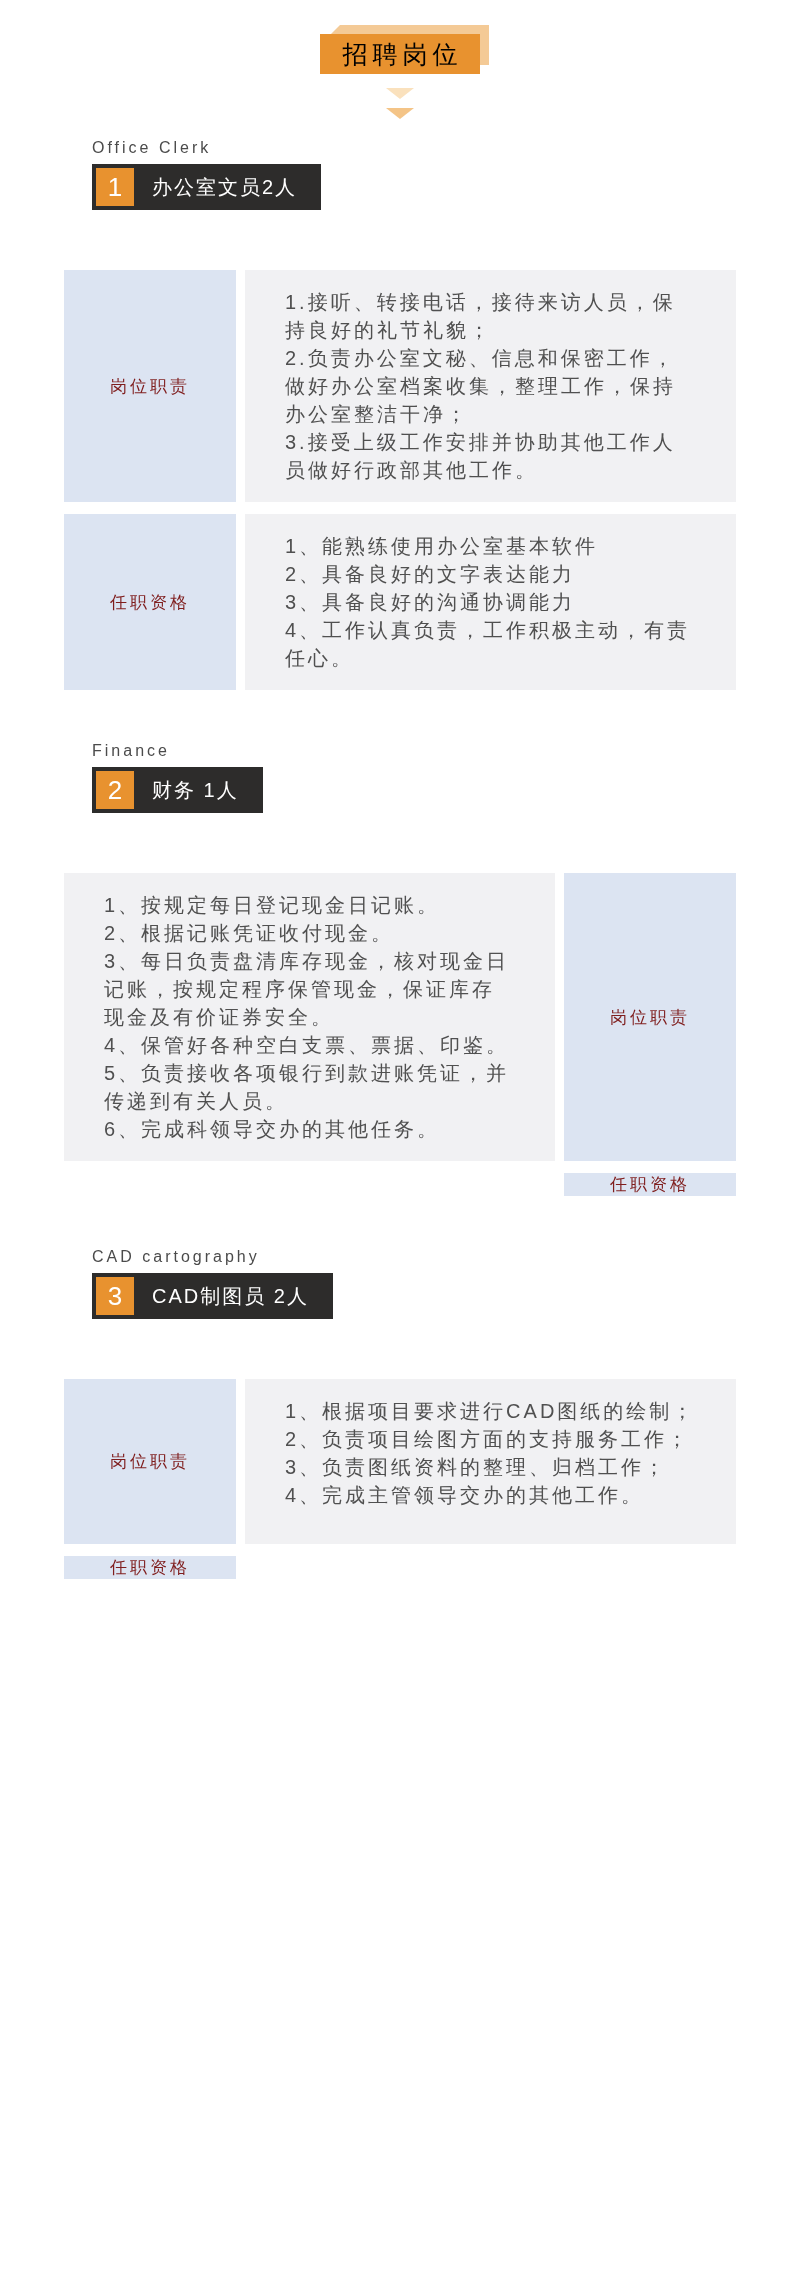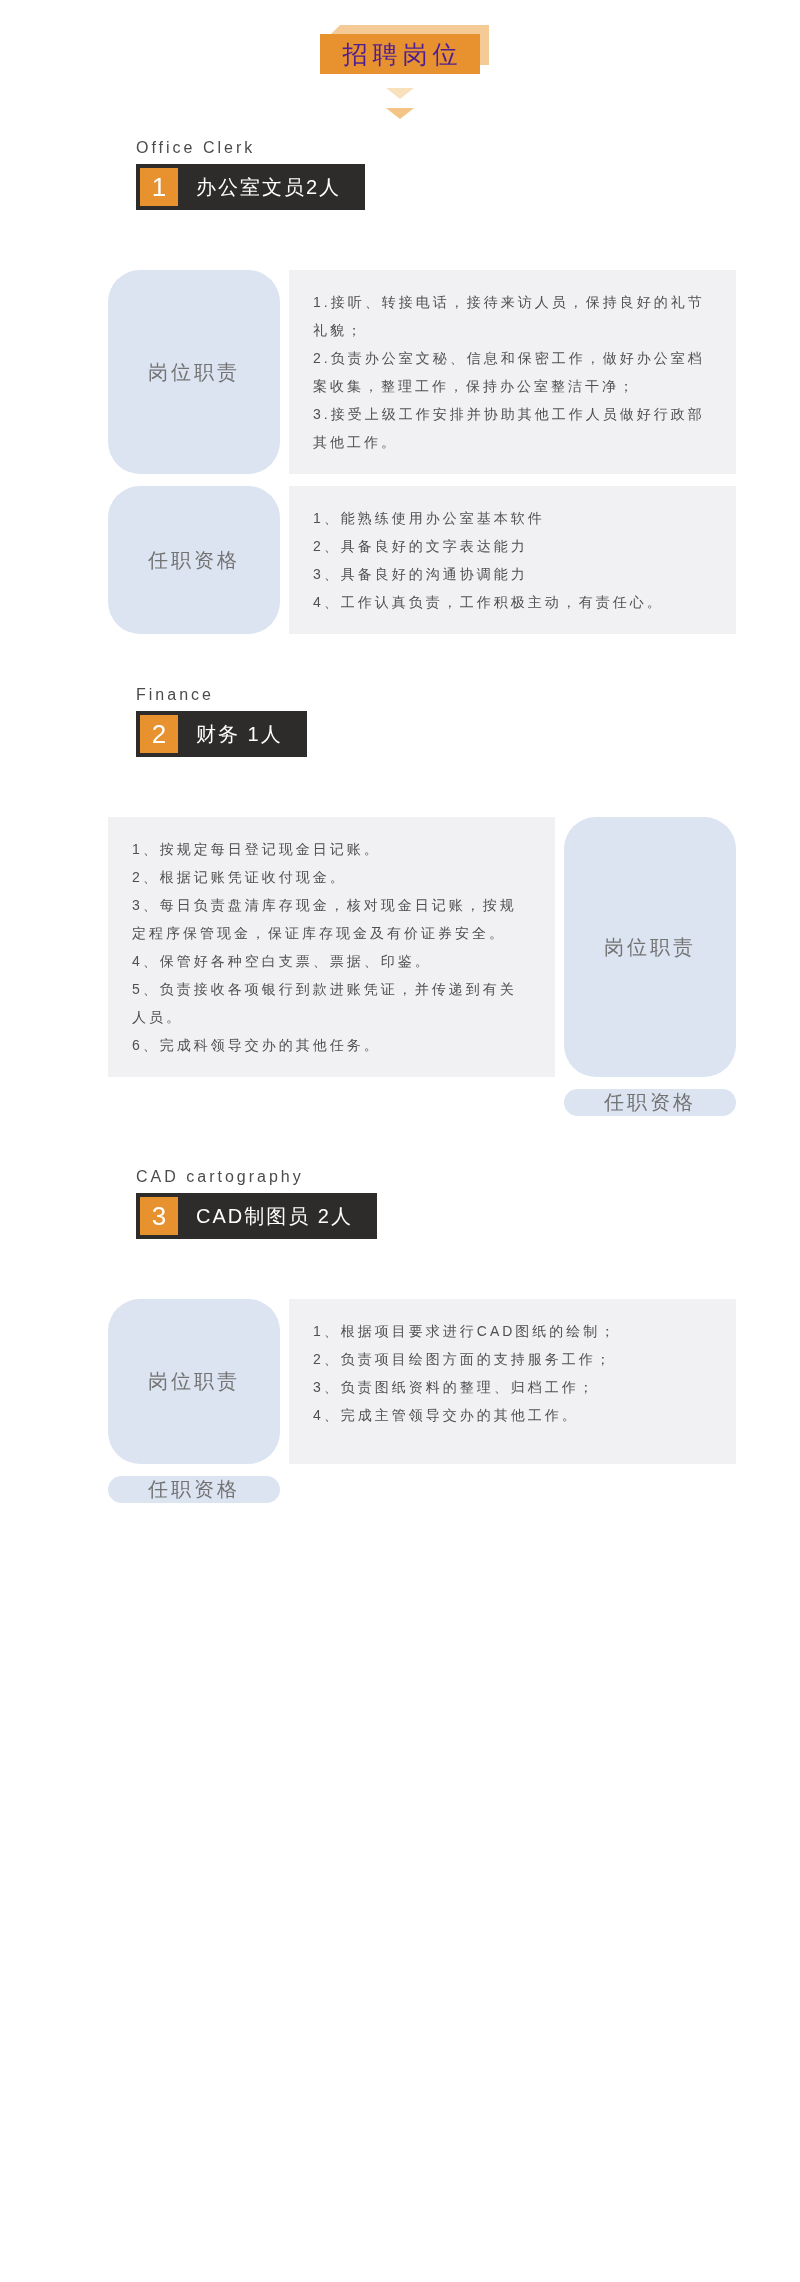--- a/index.html
+++ b/index.html
@@ -12,32 +12,32 @@
   
   .banner-wrap { padding-top:34px; display:flex; justify-content:center; }
   .banner3d { position:relative; width:160px; height:40px; }
   .banner3d .back {
     position:absolute; left:9px; top:-9px; width:160px; height:40px;
     background:#f4ca96;
     clip-path: polygon(11px 0, 100% 0, 100% 100%, 0 100%, 0 11px);
   }
   .banner3d .front {
     position:absolute; left:0; top:0; width:160px; height:40px;
-    background:#e8922f; color:#4c1d95;
+    background:#e8922f; color:#000000;
     display:flex; align-items:center; justify-content:center;
     font-size:25px; letter-spacing:5px; padding-left:5px; box-sizing:border-box;
   }
   .chevrons { display:flex; flex-direction:column; align-items:center; margin-top:14px; }
   .chev { width:0; height:0; border-left:14px solid transparent; border-right:14px solid transparent; }
   .chev1 { border-top:11px solid #fae1bd; }
   .chev2 { border-top:11px solid #f4c487; margin-top:9px; }
 
   
   .wrap { width:672px; margin:0 auto; }
-  .job-section { margin-top:52px;margin-left:44px; }
+  .job-section { margin-top:52px; }
   .job-section.first { margin-top:20px; }
   .cat-en {
     margin-left:28px; font-size:16px; color:#4b4b4b; letter-spacing:3px;
   }
   .badge {
     display:inline-flex; align-items:center; margin-left:28px; margin-top:7px;
     background:#2d2c2b; height:46px; padding:0 24px 0 4px;
   }
   .badge .num {
     width:38px; height:38px; background:#e8922f; color:#ffffff;
@@ -49,25 +49,25 @@
     margin-left:18px; white-space:nowrap;
   }
 
   .table { margin-top:60px; }
   .row { display:flex; gap:9px; margin-top:12px; }
   .row:first-child { margin-top:0; }
   .row.reverse { flex-direction:row-reverse; }
   .cell-label {
     flex:0 0 172px; background:#dce4f2;
     display:flex; align-items:center; justify-content:center;
-    font-size:20px; color:#737373; letter-spacing:3px;border-radius:32px;
+    font-size:17px; color:#7f1d1d; letter-spacing:3px;
   }
   .cell-content {
     flex:1 1 auto; background:#f1f1f3; color:#505050;
-    padding:18px 24px; font-size:14px; line-height:28px; letter-spacing:3px;
+    padding:18px 40px; font-size:20px; line-height:28px; letter-spacing:3px;
     white-space:pre-line; box-sizing:border-box;
   }
   .minh170 { min-height:165px; box-sizing:border-box; }
 </style>
 </head>
 <body>
 
 <div class="page">
 
   <div class="banner-wrap">

